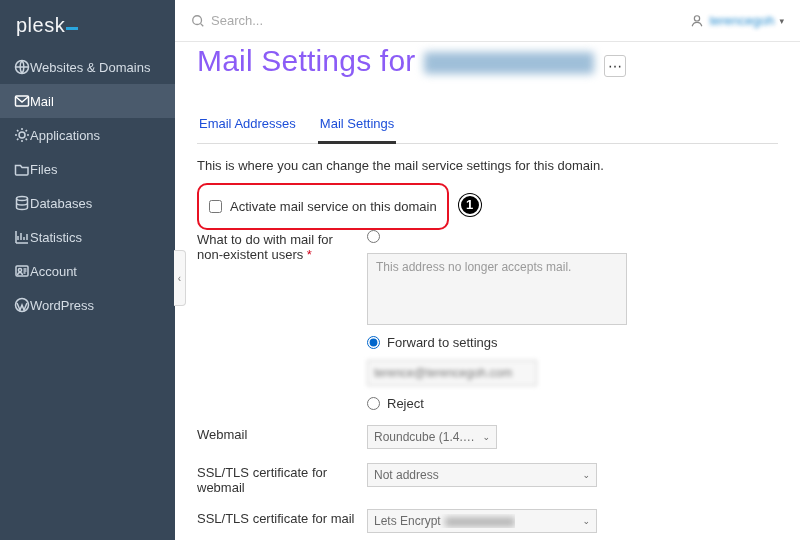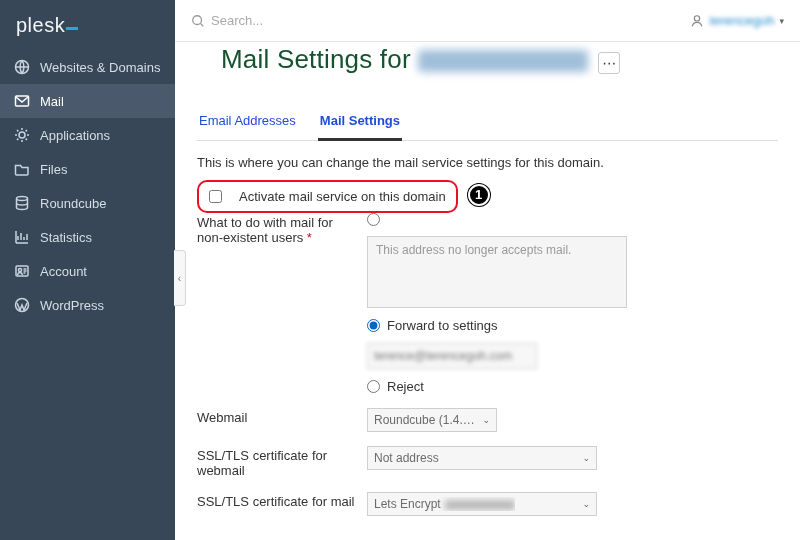--- a/index.html
+++ b/index.html
@@ -3,46 +3,46 @@
 <meta charset="utf-8">
 <style>
   * { box-sizing: border-box; margin: 0; padding: 0; }
   html, body { width: 800px; height: 540px; font-family: "Segoe UI", Arial, sans-serif; font-size: 13px; color: #333; overflow: hidden; }
   .app { display: flex; width: 100%; height: 100%; }
   
   .sidebar { width: 175px; background: #374758; color: #c9d3dd; display: flex; flex-direction: column; }
   .brand { height: 50px; padding: 14px 16px; font-size: 20px; color: #f4f6f8; letter-spacing: 0.5px; font-weight: 300; }
   .brand .underscore { display:inline-block; width:12px; height:3px; background:#2aa6de; margin-bottom:2px; margin-left:1px; }
   .nav { list-style: none; }
-  .nav li { display: flex; align-items: center; gap: 10px; padding: 9px 14px; cursor: pointer; font-size: 13px; color: #d5dde5; }
+  .nav li { display: flex; align-items: center; gap: 0; padding: 9px 14px; cursor: pointer; font-size: 13px; color: #d5dde5; }
   .nav li.active { background: #4a5a6c; color: #fff; }
   .nav .ico { width: 16px; height: 16px; display: inline-flex; align-items: center; justify-content: center; }
   .nav .ico svg { stroke: #c9d3dd; fill: none; stroke-width: 1.5; }
   .nav li.active .ico svg { stroke: #fff; }
   
   .main { flex: 1; background: #fff; display: flex; flex-direction: column; min-width: 0; position: relative; border-radius: 19px; }
   .topbar { height: 42px; border-bottom: 1px solid #e6e6e6; display: flex; align-items: center; padding: 0 16px; gap: 10px; }
   .search-wrap { flex: 1; display: flex; align-items: center; gap: 6px; color: #999; }
   .search-wrap input { border: none; outline: none; font-size: 13px; color: #333; width: 200px; }
   .search-wrap input::placeholder { color: #aaa; }
   .userbox { display: flex; align-items: center; gap: 5px; color: #0078c7; cursor: pointer; }
   .userbox .uname { filter: blur(2px); opacity: .85; }
   .userbox .caret { font-size: 9px; color: #666; }
   .content { flex: 1; padding: 10px 22px 16px 22px; overflow: hidden; position: relative; }
   .heading-row { display: flex; align-items: baseline; gap: 10px; margin-top: -8px; }
-  .heading { font-size: 26px; font-weight: 400; color: #14532d; letter-spacing: .2px; white-space: nowrap; margin-left: 24px; }
+  .heading { font-size: 30px; font-weight: 400; color: #8b5cf6; letter-spacing: .2px; white-space: nowrap; }
   .heading .blur-domain { display:inline-block; min-width: 170px; height: 22px; background: linear-gradient(#9fbfd9,#9fbfd9); filter: blur(4px); border-radius: 3px; vertical-align: middle; }
   .ellipsis-btn { width: 22px; height: 22px; border: 1px solid #c9c9c9; border-radius: 3px; background: #fff; display: inline-flex; align-items: center; justify-content: center; font-size: 14px; color: #333; cursor: pointer; }
   
   .tabs { display: flex; gap: 20px; border-bottom: 1px solid #ddd; margin-top: 32px; }
   .tab { padding: 6px 2px 10px 2px; cursor: pointer; color: #1d4ed8; }
-  .tab.active { font-weight: 700; border-bottom: 3px solid #333; margin-bottom: -1px; }
+  .tab.active { font-weight: 400; border-bottom: 3px solid #333; margin-bottom: -1px; }
   .intro { margin: 14px 0 10px 0; color: #333; }
   
-  .activate-wrap { position: relative; display: inline-flex; align-items: center; gap: 17px; padding: 7px 10px; border: 2px solid #e81123; border-radius: 10px; }
+  .activate-wrap { position: relative; display: inline-flex; align-items: center; gap: 8px; padding: 14px 10px; border: 2px solid #e81123; border-radius: 10px; }
   .activate-wrap input[type=checkbox] { margin: 0; }
   .callout { display: inline-flex; align-items: center; justify-content: center; width: 22px; height: 22px; border-radius: 50%; background: #000; color: #fff; font-weight: 700; font-size: 13px; border: 2px solid #fff; box-shadow: 0 0 0 1px #000; }
   .callout.c1 { margin-left: 10px; transform: translateY(-2px); }
   
   .form { margin-top: 0; display: grid; grid-template-columns: 160px 1fr; column-gap: 10px; row-gap: 14px; align-items: start; }
   .form .lbl { color: #333; font-size: 13px; padding-top: 2px; }
   .req { color: #d0021b; }
   .opt-col { display: flex; flex-direction: column; gap: 10px; }
   .radio-row { display: flex; align-items: center; gap: 7px; color: #333; }
   .radio-row input[type=radio] { accent-color: #0066cc; }
@@ -102,21 +102,21 @@
           </span>
         <span>Files</span>
       </li>
       <li>
         <span class="ico">
             <svg viewBox="0 0 16 16" width="16" height="16">
               <ellipse cx="8" cy="3.5" rx="5.5" ry="2"></ellipse>
               <path d="M2.5 3.5v9c0 1.1 2.5 2 5.5 2s5.5-.9 5.5-2v-9M2.5 8c0 1.1 2.5 2 5.5 2s5.5-.9 5.5-2"></path>
             </svg>
           </span>
-        <span>Roundcube</span>
+        <span>Databases</span>
       </li>
       <li>
         <span class="ico">
             <svg viewBox="0 0 16 16" width="16" height="16">
               <path d="M2 14V2M2 14h12M4 11V7M7 11V4M10 11V8M13 11V5"></path>
             </svg>
           </span>
         <span>Statistics</span>
       </li>
       <li>

